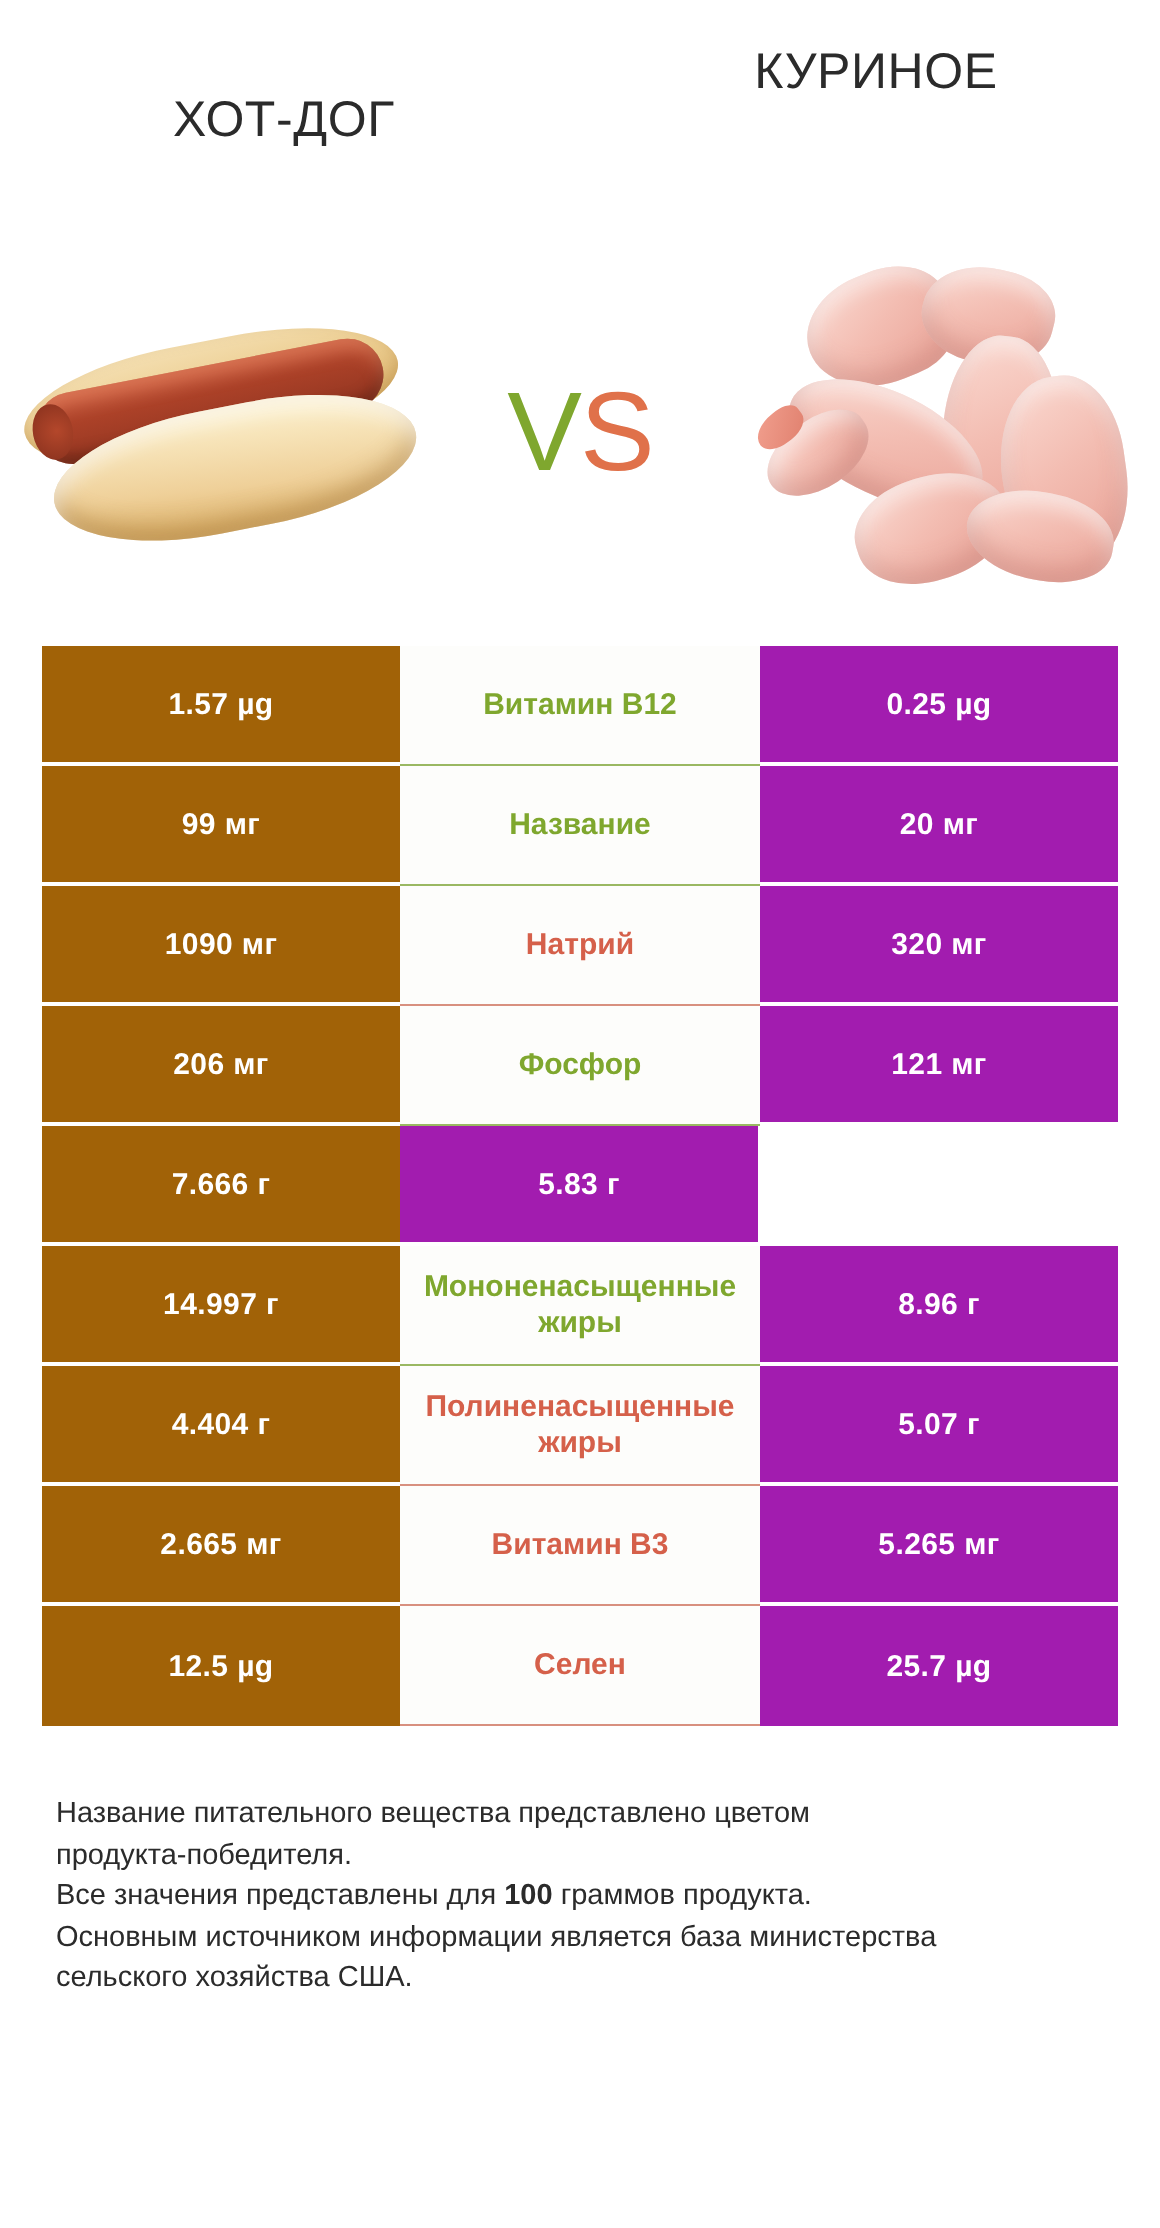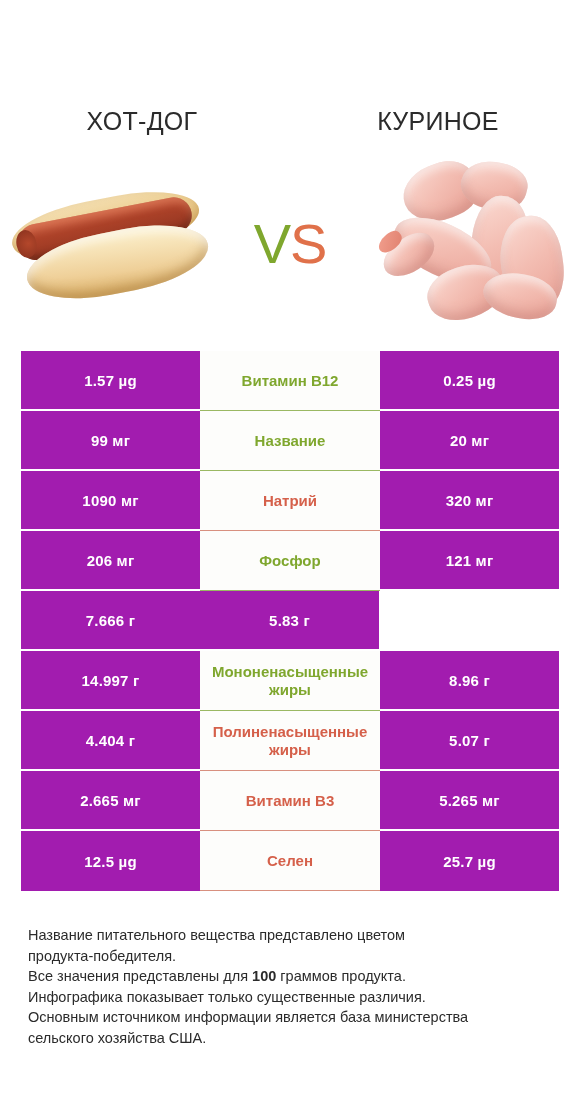--- a/index.html
+++ b/index.html
@@ -13,26 +13,25 @@
     height: 1114px;
     overflow: hidden;
     font-family: "Liberation Sans", "DejaVu Sans", sans-serif;
     color: #333333;
     position: relative;
   }
 
   
   .header {
     display: flex;
-    align-items: flex-end;
+    align-items: flex-start;
     justify-content: space-between;
     padding: 22px 26px 0 26px;
     box-sizing: border-box;
     height: 108px;
-    margin-top: 28px;
   }
   .product-title {
     font-size: 25px;
     font-weight: 400;
     letter-spacing: 0.3px;
     color: #2b2b2b;
     text-transform: uppercase;
     line-height: 1.18;
     text-align: center;
     width: 232px;
@@ -162,21 +161,21 @@
     text-align: center;
   }
   .cell-left, .cell-right {
     width: 179px;
     min-width: 179px;
     color: #ffffff;
     font-weight: 600;
     letter-spacing: .2px;
     border-bottom: 2px solid #ffffff;
   }
-  .cell-left  { background: #a21caf; }
+  .cell-left  { background: #a16207; }
   .cell-right { background: #a21caf; }
   .cell-mid {
     flex: 1 1 auto;
     width: 180px;
     min-width: 0;
     background: #fdfdfb;
     font-weight: 600;
     padding: 0 4px;
     line-height: 1.18;
     overflow: hidden;
@@ -309,16 +308,15 @@
         <span class="label-text">Селен</span>
       </div>
       <div class="cell cell-right">25.7 µg</div>
     </div>
   </div>
 
 <div class="footer">
   <p>Название питательного вещества представлено цветом</p>
   <p>продукта-победителя.</p>
   <p><span>Все значения представлены для </span><b>100</b><span> граммов продукта.</span></p>
-  <p>Инфографика показывает только существенные различия.</p>
   <p>Основным источником информации является база министерства</p>
   <p>сельского хозяйства США.</p>
 </div>
 
 </body></html>

